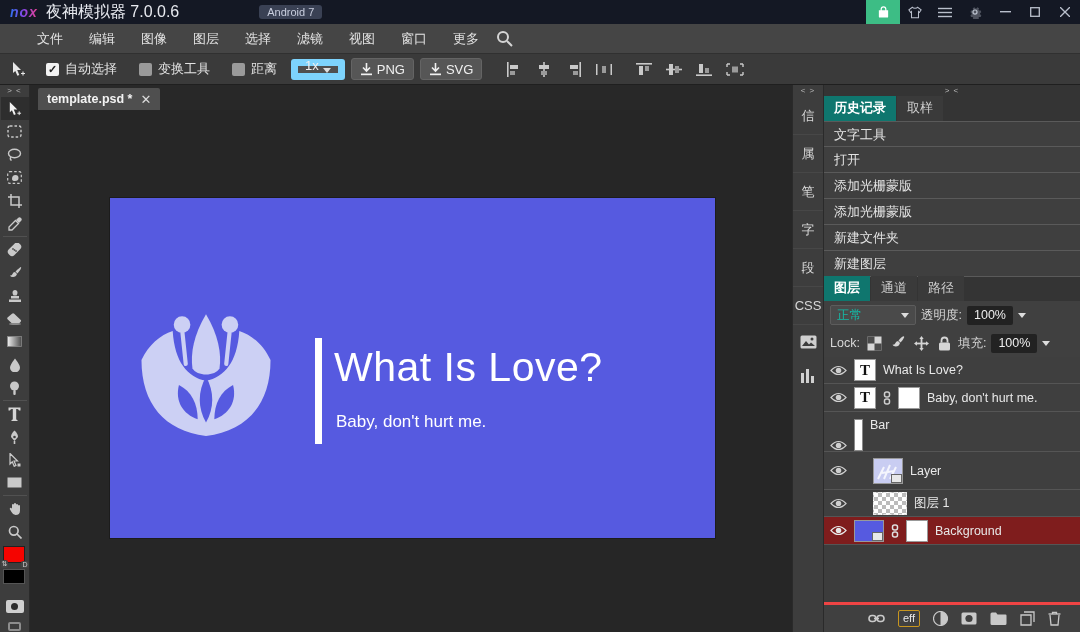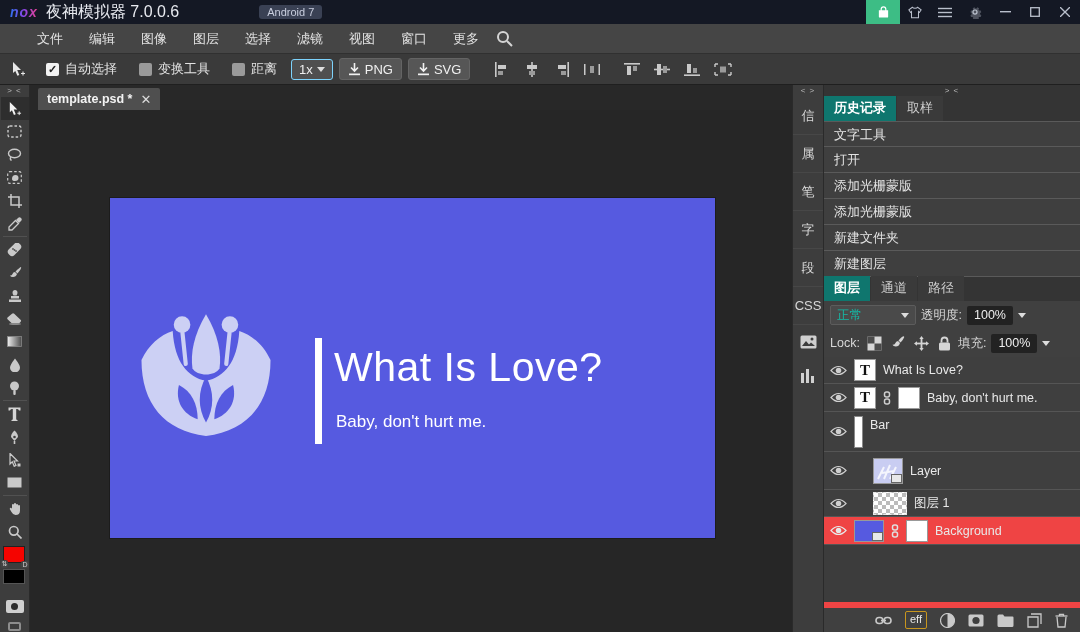--- a/index.html
+++ b/index.html
@@ -22,21 +22,21 @@
   .menu-item { padding:0 13px; color:#e3e3e3; font-size:13px; cursor:default; }
   .search-ic { margin-left:4px; display:flex; align-items:center; }
 
   
   .optionsbar { height:31px; background:#3a3a3a; display:flex; align-items:center; padding-left:10px; gap:6px; flex:none; border-bottom:1px solid #1f1f1f; }
   .opt-tool { margin-right:6px; display:flex; align-items:center; }
   .chk { display:flex; align-items:center; gap:6px; margin:0 8px; color:#e3e3e3; }
   .box { width:13px; height:13px; border-radius:2px; }
   .box.checked { background:#f2f2f2; display:flex; align-items:center; justify-content:center; color:#222; font-size:11px; font-weight:bold; line-height:1; }
   .box.un { background:#9a9a9a; }
-  .mini-btn { background:#4f4f4f; border:1px solid #7dd3fc; border-radius:3px; height:21px; display:flex; align-items:center; gap:4px; padding:0 7px; color:#eee; }
+  .mini-btn { background:#4f4f4f; border:7px solid #7dd3fc; border-radius:3px; height:21px; display:flex; align-items:flex-end; gap:4px; padding:0 7px; color:#eee; }
   .caret-dn { width:0; height:0; border-left:4px solid transparent; border-right:4px solid transparent; border-top:5px solid #ddd; }
   .dl-btn { background:#565656; border:1px solid #646464; border-radius:3px; height:22px; display:flex; align-items:center; gap:4px; padding:0 8px; color:#f0f0f0; }
   .align-group { display:flex; gap:14px; margin-left:18px; }
   .al { display:flex; align-items:center; }
 
   
   .main { flex:1; display:flex; min-height:0; }
 
   
   .toolstrip { width:30px; background:#3d3d3d; flex:none; display:flex; flex-direction:column; align-items:center; border-right:1px solid #2a2a2a; }
@@ -79,37 +79,37 @@
   .hitem:first-child { border-top:1px solid #5a5a5a; }
 
   .blendrow, .lockrow { height:28px; display:flex; align-items:center; padding:0 6px; gap:5px; flex:none; background:#404040; }
   .blend-select { background:#4a4a4a; border:1px solid #5c5c5c; border-radius:2px; height:20px; width:86px; display:flex; align-items:center; justify-content:space-between; padding:0 6px; color:#14b8a6; font-size:12.5px; }
   .lbl { color:#d8d8d8; font-size:12.5px; }
   .valbox { background:#222; border-radius:2px; height:19px; min-width:46px; text-align:center; line-height:19px; color:#eee; font-size:12.5px; padding:0 4px; }
   .lock-ic { color:#d5d5d5; display:flex; align-items:center; margin:0 2px; }
 
   .layerlist { flex:1; background:#3c3c3c; overflow:hidden; }
   .lrow { display:flex; align-items:center; border-bottom:1px solid #555; background:#3f3f3f; padding-left:6px; gap:7px; }
-  .lrow.sel { background:#ef4444; }
+  .lrow.sel { background:#7f1d1d; }
   .lname { color:#e8e8e8; font-size:12.5px; }
   .eye { flex:none; display:flex; align-items:center; }
   .caret { width:0; height:0; border-left:5px solid transparent; border-right:5px solid transparent; border-top:6px solid #cfcfcf; flex:none; }
   .t-thumb { width:22px; height:22px; background:#fff; border:1px solid #999; color:#111; font-family:"Liberation Serif", serif; font-weight:bold; font-size:15px; display:flex; align-items:center; justify-content:center; flex:none; }
   .mask-thumb { width:22px; height:22px; background:#fff; border:1px solid #999; flex:none; }
   .chain { color:#cfcfcf; display:flex; align-items:center; flex:none; }
   .bar-thumb { width:9px; height:32px; background:#fff; border:1px solid #8a8a8a; flex:none; }
   .folder-ic { color:#b9b9b9; display:flex; align-items:center; flex:none; }
   .flower-thumb { width:30px; height:26px; background:#c9cdf2; border:1px solid #999; position:relative; flex:none; overflow:hidden; }
   .corner-badge { position:absolute; right:0; bottom:0; width:11px; height:9px; background:#e8e8e8; border:1px solid #666; }
   .checker-thumb { width:34px; height:23px; border:1px dashed #e8e8e8; flex:none;
       background-image:linear-gradient(45deg,#bbb 25%,transparent 25%,transparent 75%,#bbb 75%),linear-gradient(45deg,#bbb 25%,#fff 25%,#fff 75%,#bbb 75%); background-size:8px 8px; background-position:0 0,4px 4px; }
   .bg-thumb { width:30px; height:22px; background:var(--artboard_bg); border:1px solid #999; position:relative; flex:none; }
   .indent { width:12px; flex:none; }
 
-  .bottombar { height:30px; background:#404040; border-top:6px solid #ef4444; display:flex; align-items:center; justify-content:flex-end; gap:13px; padding-right:12px; flex:none; }
+  .bottombar { height:30px; background:#404040; border-top:3px solid #ef4444; display:flex; align-items:center; justify-content:flex-end; gap:13px; padding-right:19px; flex:none; }
   .bb-ic { color:#c9c9c9; display:flex; align-items:center; }
   .eff-btn { border:1px solid var(--eff_border); border-radius:2px; color:#e8e8e8; font-size:11px; padding:1px 4px; line-height:1.2; }
 
   svg { display:block; }
 </style>
 </head>
 <body>
 
 <div class="window">
 
@@ -576,21 +576,21 @@
           <span class="chain">
               <svg width="8" height="14" viewBox="0 0 8 14" fill="none" stroke="#cfcfcf" stroke-width="1.5">
                 <rect x="1.5" y="1" width="5" height="5" rx="2"></rect>
                 <rect x="1.5" y="8" width="5" height="5" rx="2"></rect>
               </svg>
             </span>
           <span class="mask-thumb"></span>
           <span class="lname">Baby, don't hurt me.</span>
         </div>
 
-        <div class="lrow" style="height:40px;">
+        <div class="lrow" style="height:40px;align-items:flex-end;">
           <span class="eye">
               <svg width="17" height="11" viewBox="0 0 17 11" fill="none" stroke="#cfcfcf" stroke-width="1.2">
                 <path d="M1 5.5 Q8.5 -2.5 16 5.5 Q8.5 13.5 1 5.5z"></path>
                 <circle cx="8.5" cy="5.5" r="2.2" fill="#cfcfcf"></circle>
               </svg>
             </span>
           <span class="bar-thumb"></span>
           <span class="lname" style="align-self:flex-start; margin-top:6px;">Bar</span>
         </div>
 

